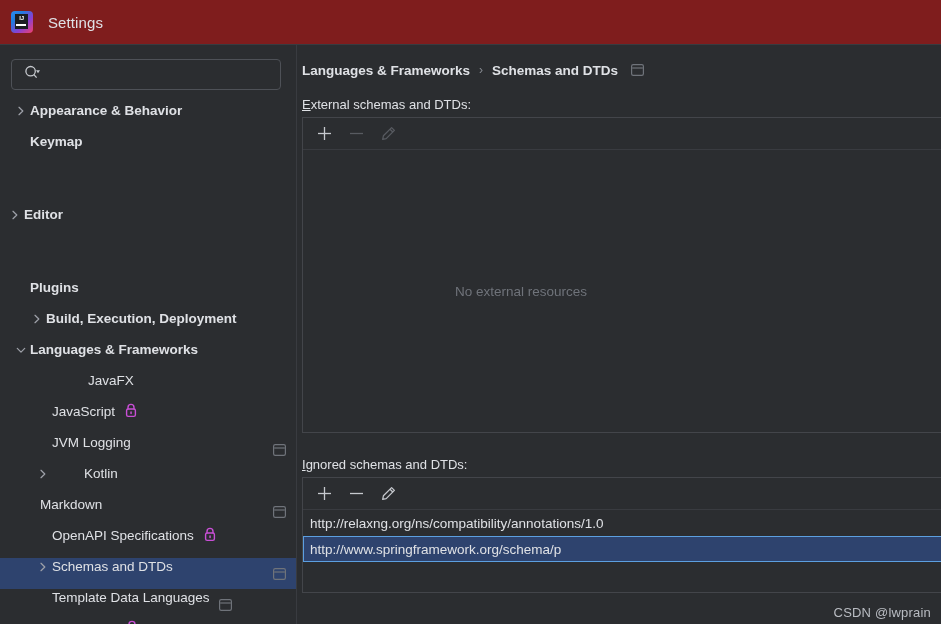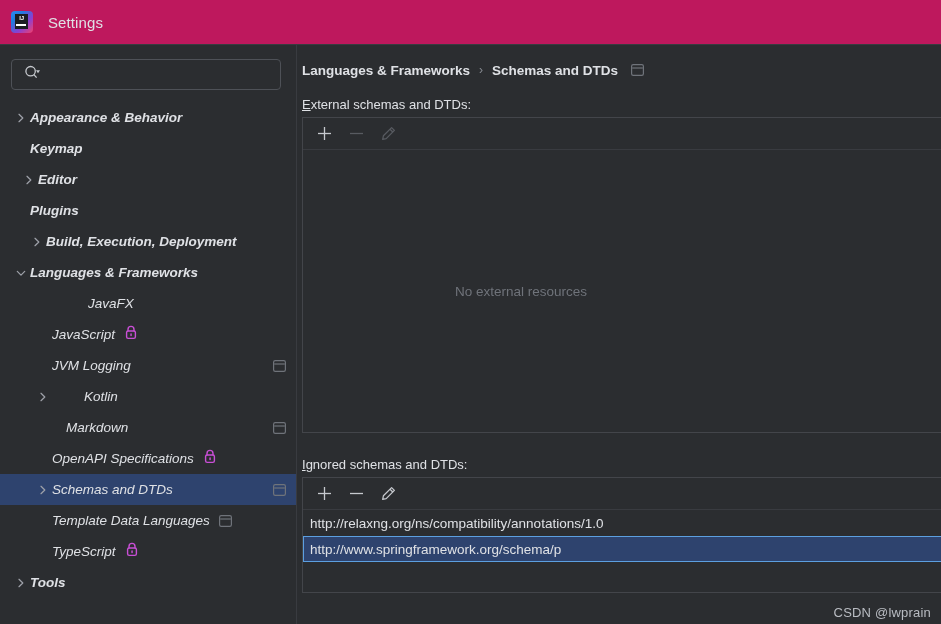--- a/index.html
+++ b/index.html
@@ -12,21 +12,21 @@
     font-family: "Liberation Sans", sans-serif;
     color: #DFE1E5;
     -webkit-font-smoothing: antialiased;
   }
 
   #app { position: relative; width: 941px; height: 624px; }
 
   
   .titlebar {
     position: absolute; left: 0; top: 0; width: 941px; height: 45px;
-    background: #be185d;
+    background: #7f1d1d;
     display: flex; align-items: center;
     border-bottom: 1px solid #393B40;
   }
   .logo {
     margin-left: 11px; width: 22px; height: 22px;
     border-radius: 4px;
     background: linear-gradient(135deg, #2D8CF0 0%, #1F7CE0 28%, #8A3FD1 62%, #F2406B 100%);
     position: relative;
     flex: none;
   }
@@ -63,22 +63,22 @@
   .search-box .mag { flex: none; margin-left: 4px; display: block; }
   .search-input {
     flex: 1; background: transparent; border: none; outline: none;
     color: #DFE1E5; font-size: 13px; font-family: "Liberation Sans", sans-serif;
     padding-left: 8px;
   }
   .search-input::placeholder { color: #6F737A; }
 
   .tree { margin-top: 12px; position: relative; }
   .tree-row {
-    height: 31px; display: flex; align-items: center;
-    padding-right: 10px; position: relative; white-space: nowrap; font-style: italic;
+    height: 31px; display: flex; 
+    padding-right: 10px; position: relative; white-space: nowrap;
   }
   .tree-row.selected { background: #2E436E; }
   .chev {
     width: 18px; height: 18px; flex: none;
     display: flex; align-items: center; justify-content: center;
   }
   .tree-label {
     font-size: 13.5px; color: #DFE1E5; line-height: 18px;
   }
   .tree-row.bold .tree-label { font-weight: bold; }
@@ -172,29 +172,29 @@
             <svg width="10" height="10" viewBox="0 0 10 10">
               <polyline points="3,1.3 6.8,5 3,8.7" fill="none" stroke="#9DA0A8" stroke-width="1.25" stroke-linecap="round" stroke-linejoin="round"></polyline>
             </svg>
           </span>
           <span class="tree-label">Appearance &amp; Behavior</span>
         </div>
         <div class="tree-row bold" style="padding-left: 12px;">
           <span class="chev"></span>
           <span class="tree-label">Keymap</span>
         </div>
-        <div class="tree-row bold" style="padding-left: 20px;">
+        <div class="tree-row bold" style="padding-left: 6px; margin-top: 42px;">
           <span class="chev">
             <svg width="10" height="10" viewBox="0 0 10 10">
               <polyline points="3,1.3 6.8,5 3,8.7" fill="none" stroke="#9DA0A8" stroke-width="1.25" stroke-linecap="round" stroke-linejoin="round"></polyline>
             </svg>
           </span>
           <span class="tree-label">Editor</span>
         </div>
-        <div class="tree-row bold" style="padding-left: 12px;">
+        <div class="tree-row bold" style="padding-left: 12px; margin-top: 42px;">
           <span class="chev"></span>
           <span class="tree-label">Plugins</span>
         </div>
         <div class="tree-row bold" style="padding-left: 28px;">
           <span class="chev">
             <svg width="10" height="10" viewBox="0 0 10 10">
               <polyline points="3,1.3 6.8,5 3,8.7" fill="none" stroke="#9DA0A8" stroke-width="1.25" stroke-linecap="round" stroke-linejoin="round"></polyline>
             </svg>
           </span>
           <span class="tree-label">Build, Execution, Deployment</span>
@@ -231,21 +231,21 @@
           </span>
         </div>
         <div class="tree-row" style="padding-left: 34px; gap: 32px;">
           <span class="chev">
             <svg width="10" height="10" viewBox="0 0 10 10">
               <polyline points="3,1.3 6.8,5 3,8.7" fill="none" stroke="#9DA0A8" stroke-width="1.25" stroke-linecap="round" stroke-linejoin="round"></polyline>
             </svg>
           </span>
           <span class="tree-label">Kotlin</span>
         </div>
-        <div class="tree-row" style="padding-left: 48px;">
+        <div class="tree-row" style="padding-left: 22px;">
           <span class="chev"></span>
           <span class="tree-label">Markdown</span>
           <span class="proj-slot">
             <svg width="13" height="12" viewBox="0 0 13 12">
               <rect x="0.6" y="0.6" width="11.8" height="10.8" rx="1.6" fill="none" stroke="#6F737A" stroke-width="1.2"></rect>
               <line x1="1.2" y1="4.0" x2="11.8" y2="4.0" stroke="#6F737A" stroke-width="1.2"></line>
             </svg>
           </span>
         </div>
         <div class="tree-row" style="padding-left: 34px;">

